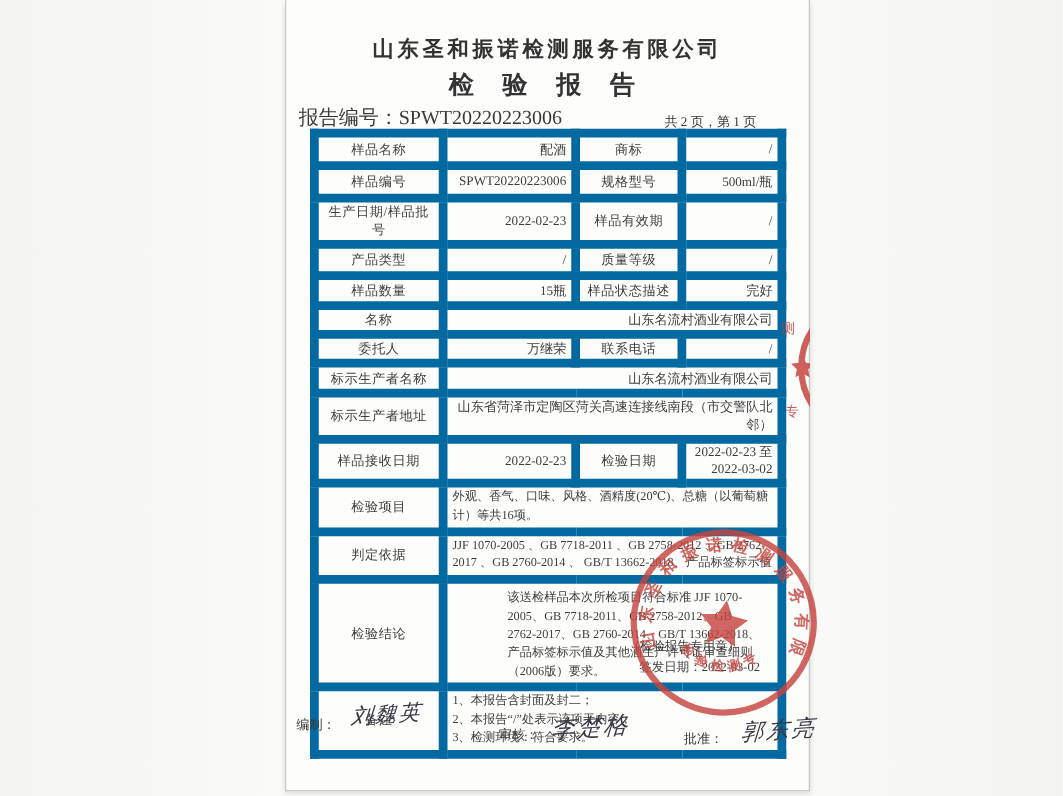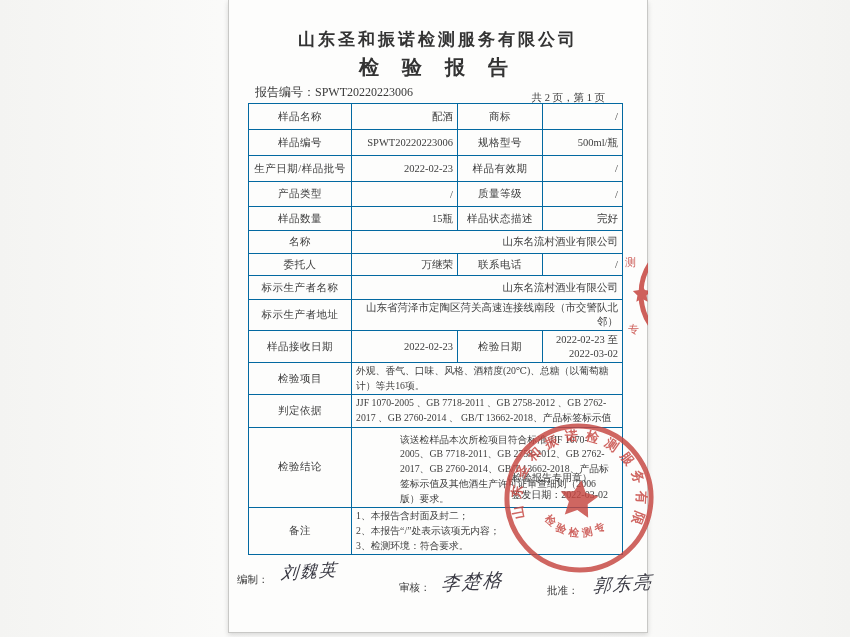--- a/index.html
+++ b/index.html
@@ -15,30 +15,30 @@
     box-shadow:0 2px 5px rgba(0,0,0,.14);
   }
   .company-title{
     position:absolute;top:28px;left:0;width:100%;text-align:center;
     font-size:17px;font-weight:bold;letter-spacing:3px;color:#333;
   }
   .report-title{
     position:absolute;top:54px;left:0;width:100%;text-align:center;
     font-size:20px;font-weight:bold;letter-spacing:9px;color:#333;
   }
-  .report-no-line{position:absolute;top:84px;left:26px;font-size:12px;color:#3a3a3a;}
+  .report-no-line{position:absolute;top:84px;left:10px;font-size:16px;color:#3a3a3a;}
   .page-info{position:absolute;top:91px;right:42px;font-size:10.5px;color:#3a3a3a;}
 
   table.report{
     position:absolute;left:19px;top:103px;width:374px;
     border-collapse:collapse;table-layout:fixed;
     font-size:10.5px;color:#3d3d3d;
   }
   table.report td{
-    border:1px solid #0369a1;vertical-align:middle;
+    border:7px solid #0369a1;vertical-align:middle;
     padding:1px 4px;overflow:hidden;
   }
   td.lbl{text-align:center;letter-spacing:.5px;}
   td.val{text-align:right;}
   td.pre{white-space:pre-line;line-height:1.25;}
   td.longtext{text-align:left;padding:3px 8px;line-height:1.5;font-size:9.8px;}
   .rh26{height:26px;} .rh23{height:23px;} .rh25{height:25px;} .rh22{height:22px;}
   .rh24{height:24px;} .rh32{height:32px;} .rh31{height:31px;} .rh30{height:30px;}
   .rh78{height:78px;} .rh38{height:38px;}
   td.concl-cell{position:relative;text-align:left;vertical-align:top;}

